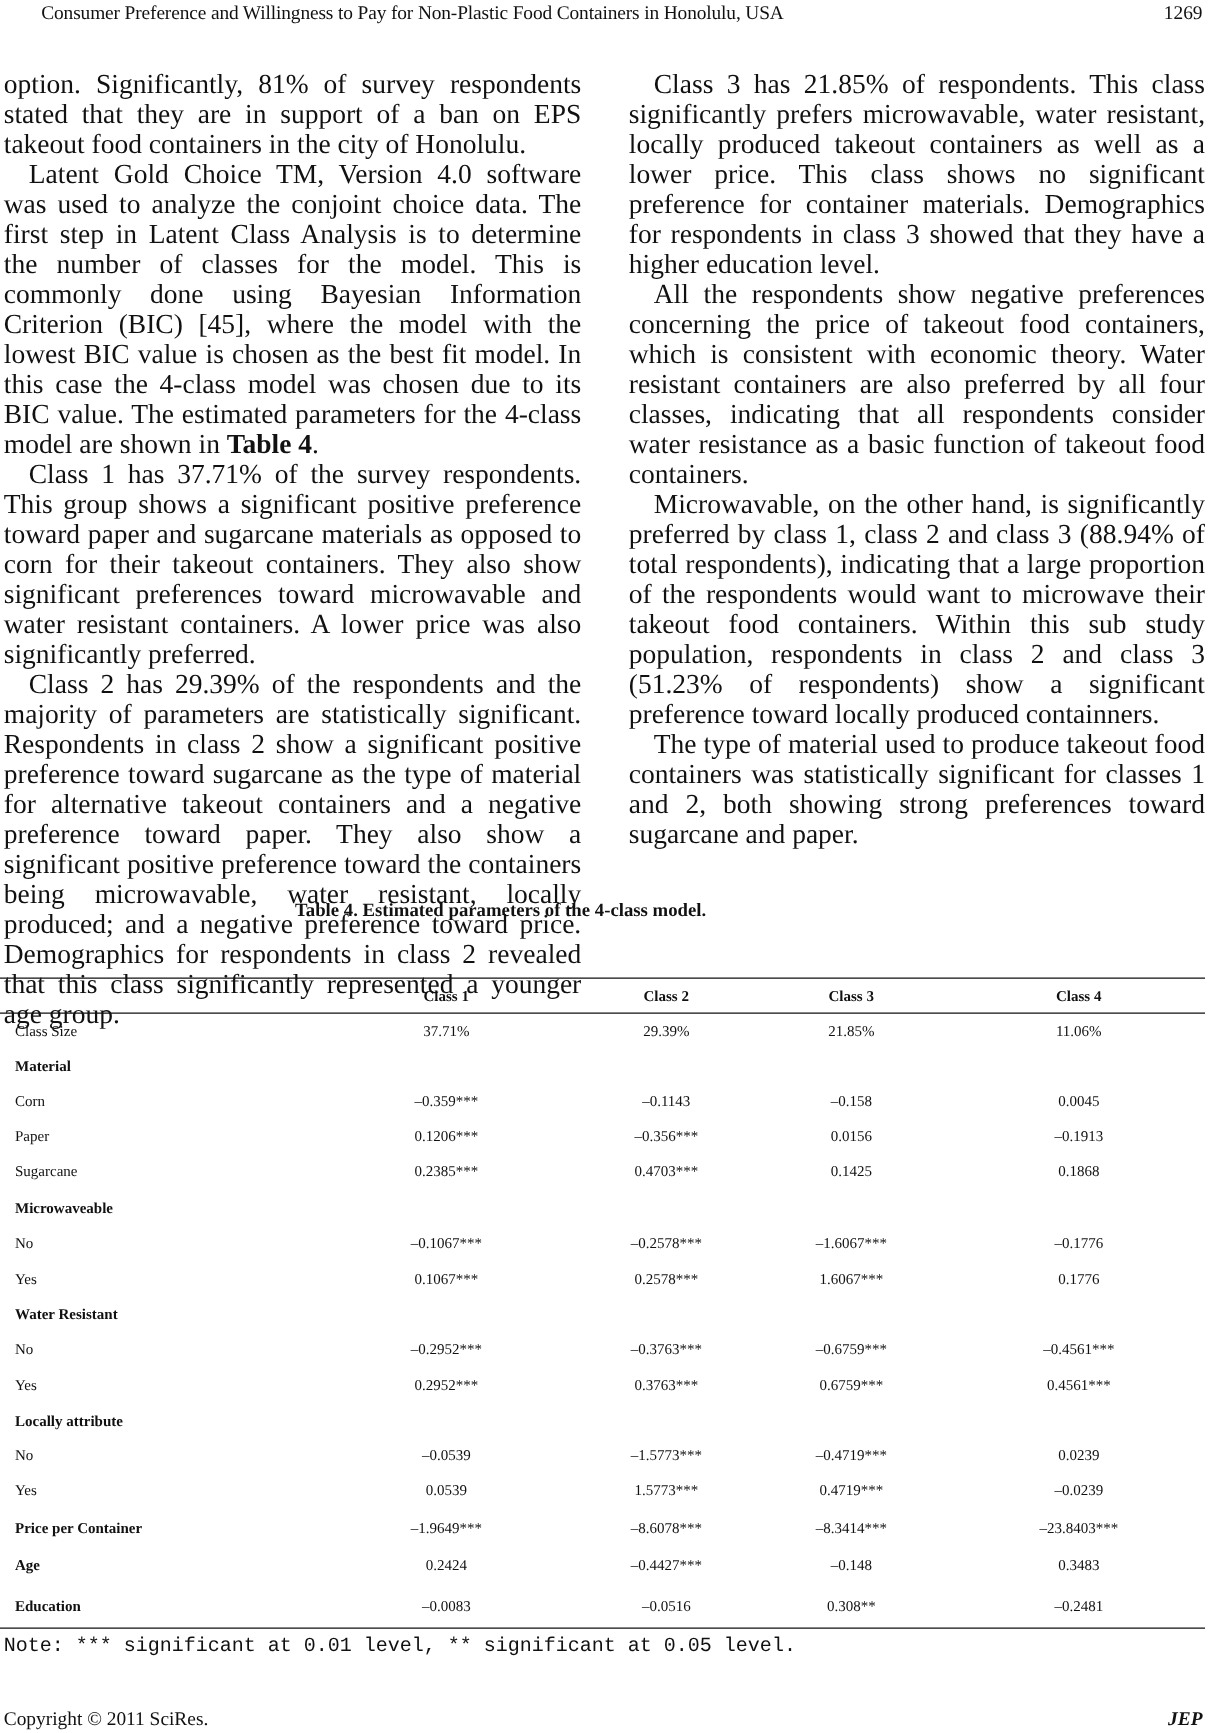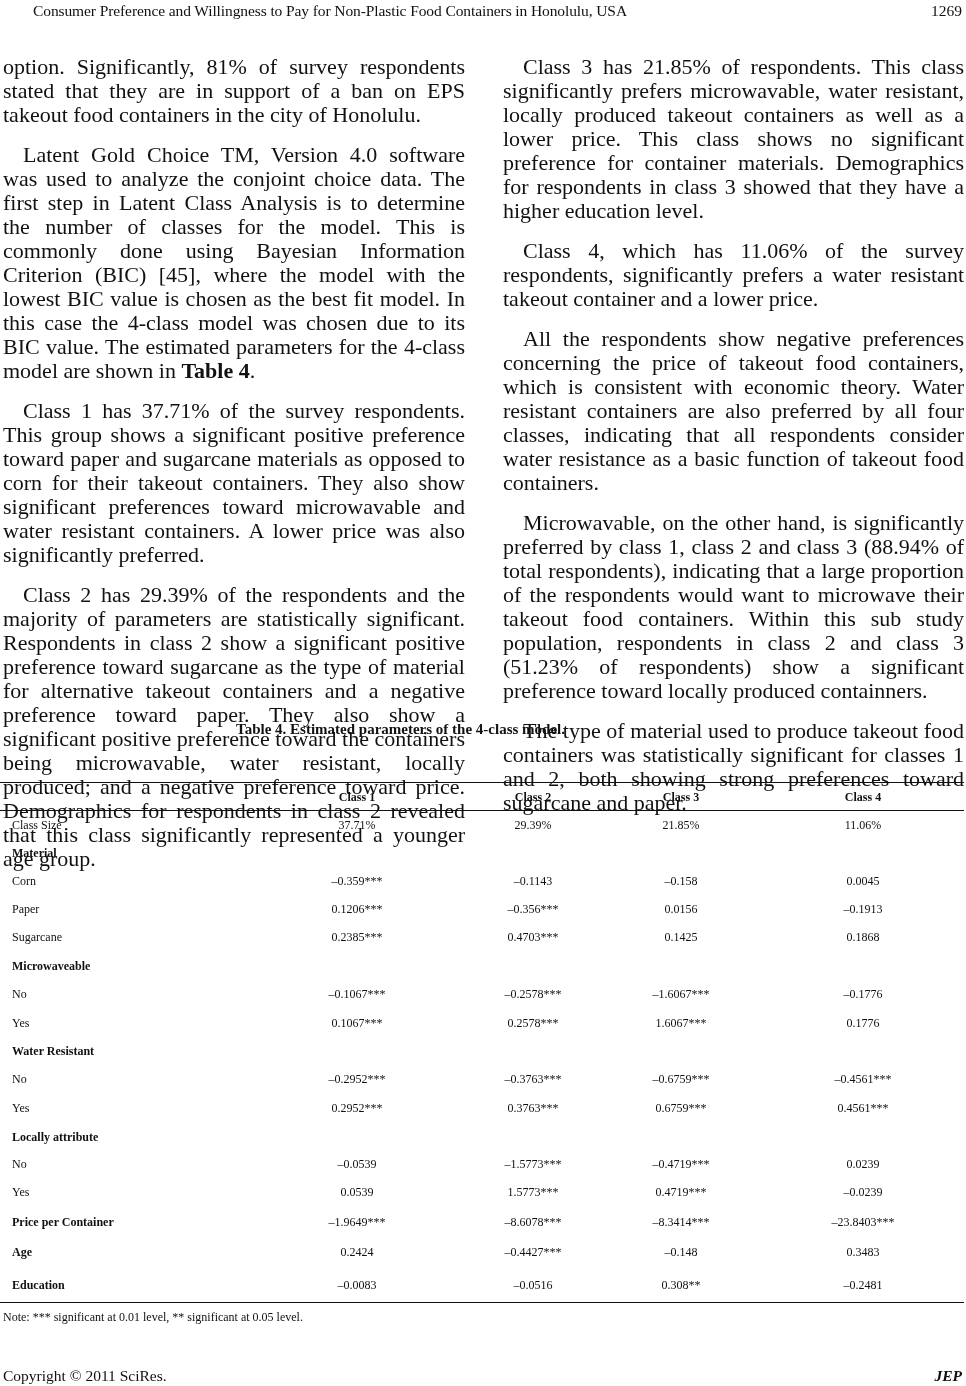--- a/index.html
+++ b/index.html
@@ -15,21 +15,21 @@
   .running-head .page { position: absolute; right: 4px; top: 0; }
 
   .col {
     position: absolute; top: 55px; width: 462px;
     font-size: 22px; line-height: 24px; text-align: justify;
   }
   .col.left { left: 3px; }
   .col.right { left: 503px; width: 461px; }
   .col p { margin: 0 0 0 0; text-indent: 20px; }
   .col p.noindent { text-indent: 0; }
-  .col p + p { margin-top: 16px; }
+  .col p + p { margin-top: 0px; }
   .col b { font-weight: bold; }
 
   .table-caption {
     position: absolute; top: 721px; left: 0; width: 801px; text-align: center;
     font-weight: bold; font-size: 15px;
   }
   .rule { position: absolute; left: 0; width: 964px; height: 0; border-top: 1.6px solid #111; }
   .rule.top { top: 782px; }
   .rule.mid { top: 810px; }
   .rule.bot { top: 1302px; }
@@ -37,21 +37,21 @@
   .trow { position: absolute; left: 0; width: 818px; height: 20px; font-size: 12px; line-height: 20px; }
   .trow .lab { position: absolute; left: 12px; }
   .trow .lab.bold { font-weight: bold; }
   .trow .c { position: absolute; width: 160px; text-align: center; }
   .trow .c1 { left: 277px; }
   .trow .c2 { left: 453px; }
   .trow .c3 { left: 601px; }
   .trow .c4 { left: 783px; }
   .trow.head .c { font-weight: bold; }
 
-  .note { position: absolute; top: 1308px; left: 3px; font-size: 12px; line-height: 18px; }
+  .note { position: absolute; top: 1308px; left: 3px; font-size: 16px; line-height: 18px; font-family: Liberation Mono, monospace; }
   .footer { position: absolute; top: 1366px; left: 0; width: 966px; font-size: 15.5px; line-height: 20px; }
   .footer .copy { position: absolute; left: 3px; }
   .footer .journal { position: absolute; right: 4px; font-weight: bold; font-style: italic; text-align: right; }
 </style>
 </head>
 <body>
 
 <div class="running-head">
   <span class="title">Consumer Preference and Willingness to Pay for Non-Plastic Food Containers in Honolulu, USA</span>
   <span class="page">1269</span>
@@ -59,21 +59,20 @@
 
 <div class="col left">
   <p class="noindent">option. Significantly, 81% of survey respondents stated that they are in support of a ban on EPS takeout food containers in the city of Honolulu.</p>
   <p><span>Latent Gold Choice TM, Version 4.0 software was used to analyze the conjoint choice data. The first step in Latent Class Analysis is to determine the number of classes for the model. This is commonly done using Bayesian Information Criterion (BIC) [45], where the model with the lowest BIC value is chosen as the best fit model. In this case the 4-class model was chosen due to its BIC value. The estimated parameters for the 4-class model are shown in</span> <b>Table 4</b><span>.</span></p>
   <p>Class 1 has 37.71% of the survey respondents. This group shows a significant positive preference toward paper and sugarcane materials as opposed to corn for their takeout containers. They also show significant preferences toward microwavable and water resistant containers. A lower price was also significantly preferred.</p>
   <p>Class 2 has 29.39% of the respondents and the majority of parameters are statistically significant. Respondents in class 2 show a significant positive preference toward sugarcane as the type of material for alternative takeout containers and a negative preference toward paper. They also show a significant positive preference toward the containers being microwavable, water resistant, locally produced; and a negative preference toward price. Demographics for respondents in class 2 revealed that this class significantly represented a younger age group.</p>
 </div>
 
 <div class="col right">
   <p>Class 3 has 21.85% of respondents. This class significantly prefers microwavable, water resistant, locally produced takeout containers as well as a lower price. This class shows no significant preference for container materials. Demographics for respondents in class 3 showed that they have a higher education level.</p>
-  <p>Class 4, which has 11.06% of the survey respondents, significantly prefers a water resistant takeout container and a lower price.</p>
   <p>All the respondents show negative preferences concerning the price of takeout food containers, which is consistent with economic theory. Water resistant containers are also preferred by all four classes, indicating that all respondents consider water resistance as a basic function of takeout food containers.</p>
   <p>Microwavable, on the other hand, is significantly preferred by class 1, class 2 and class 3 (88.94% of total respondents), indicating that a large proportion of the respondents would want to microwave their takeout food containers. Within this sub study population, respondents in class 2 and class 3 (51.23% of respondents) show a significant preference toward locally produced containners.</p>
   <p>The type of material used to produce takeout food containers was statistically significant for classes 1 and 2, both showing strong preferences toward sugarcane and paper.</p>
 </div>
 
 <div class="table-caption">Table 4. Estimated parameters of the 4-class model.</div>
 
 <div class="rule top"></div>
 <div class="trow head" style="top:787px">
   <span class="c c1">Class 1</span>

